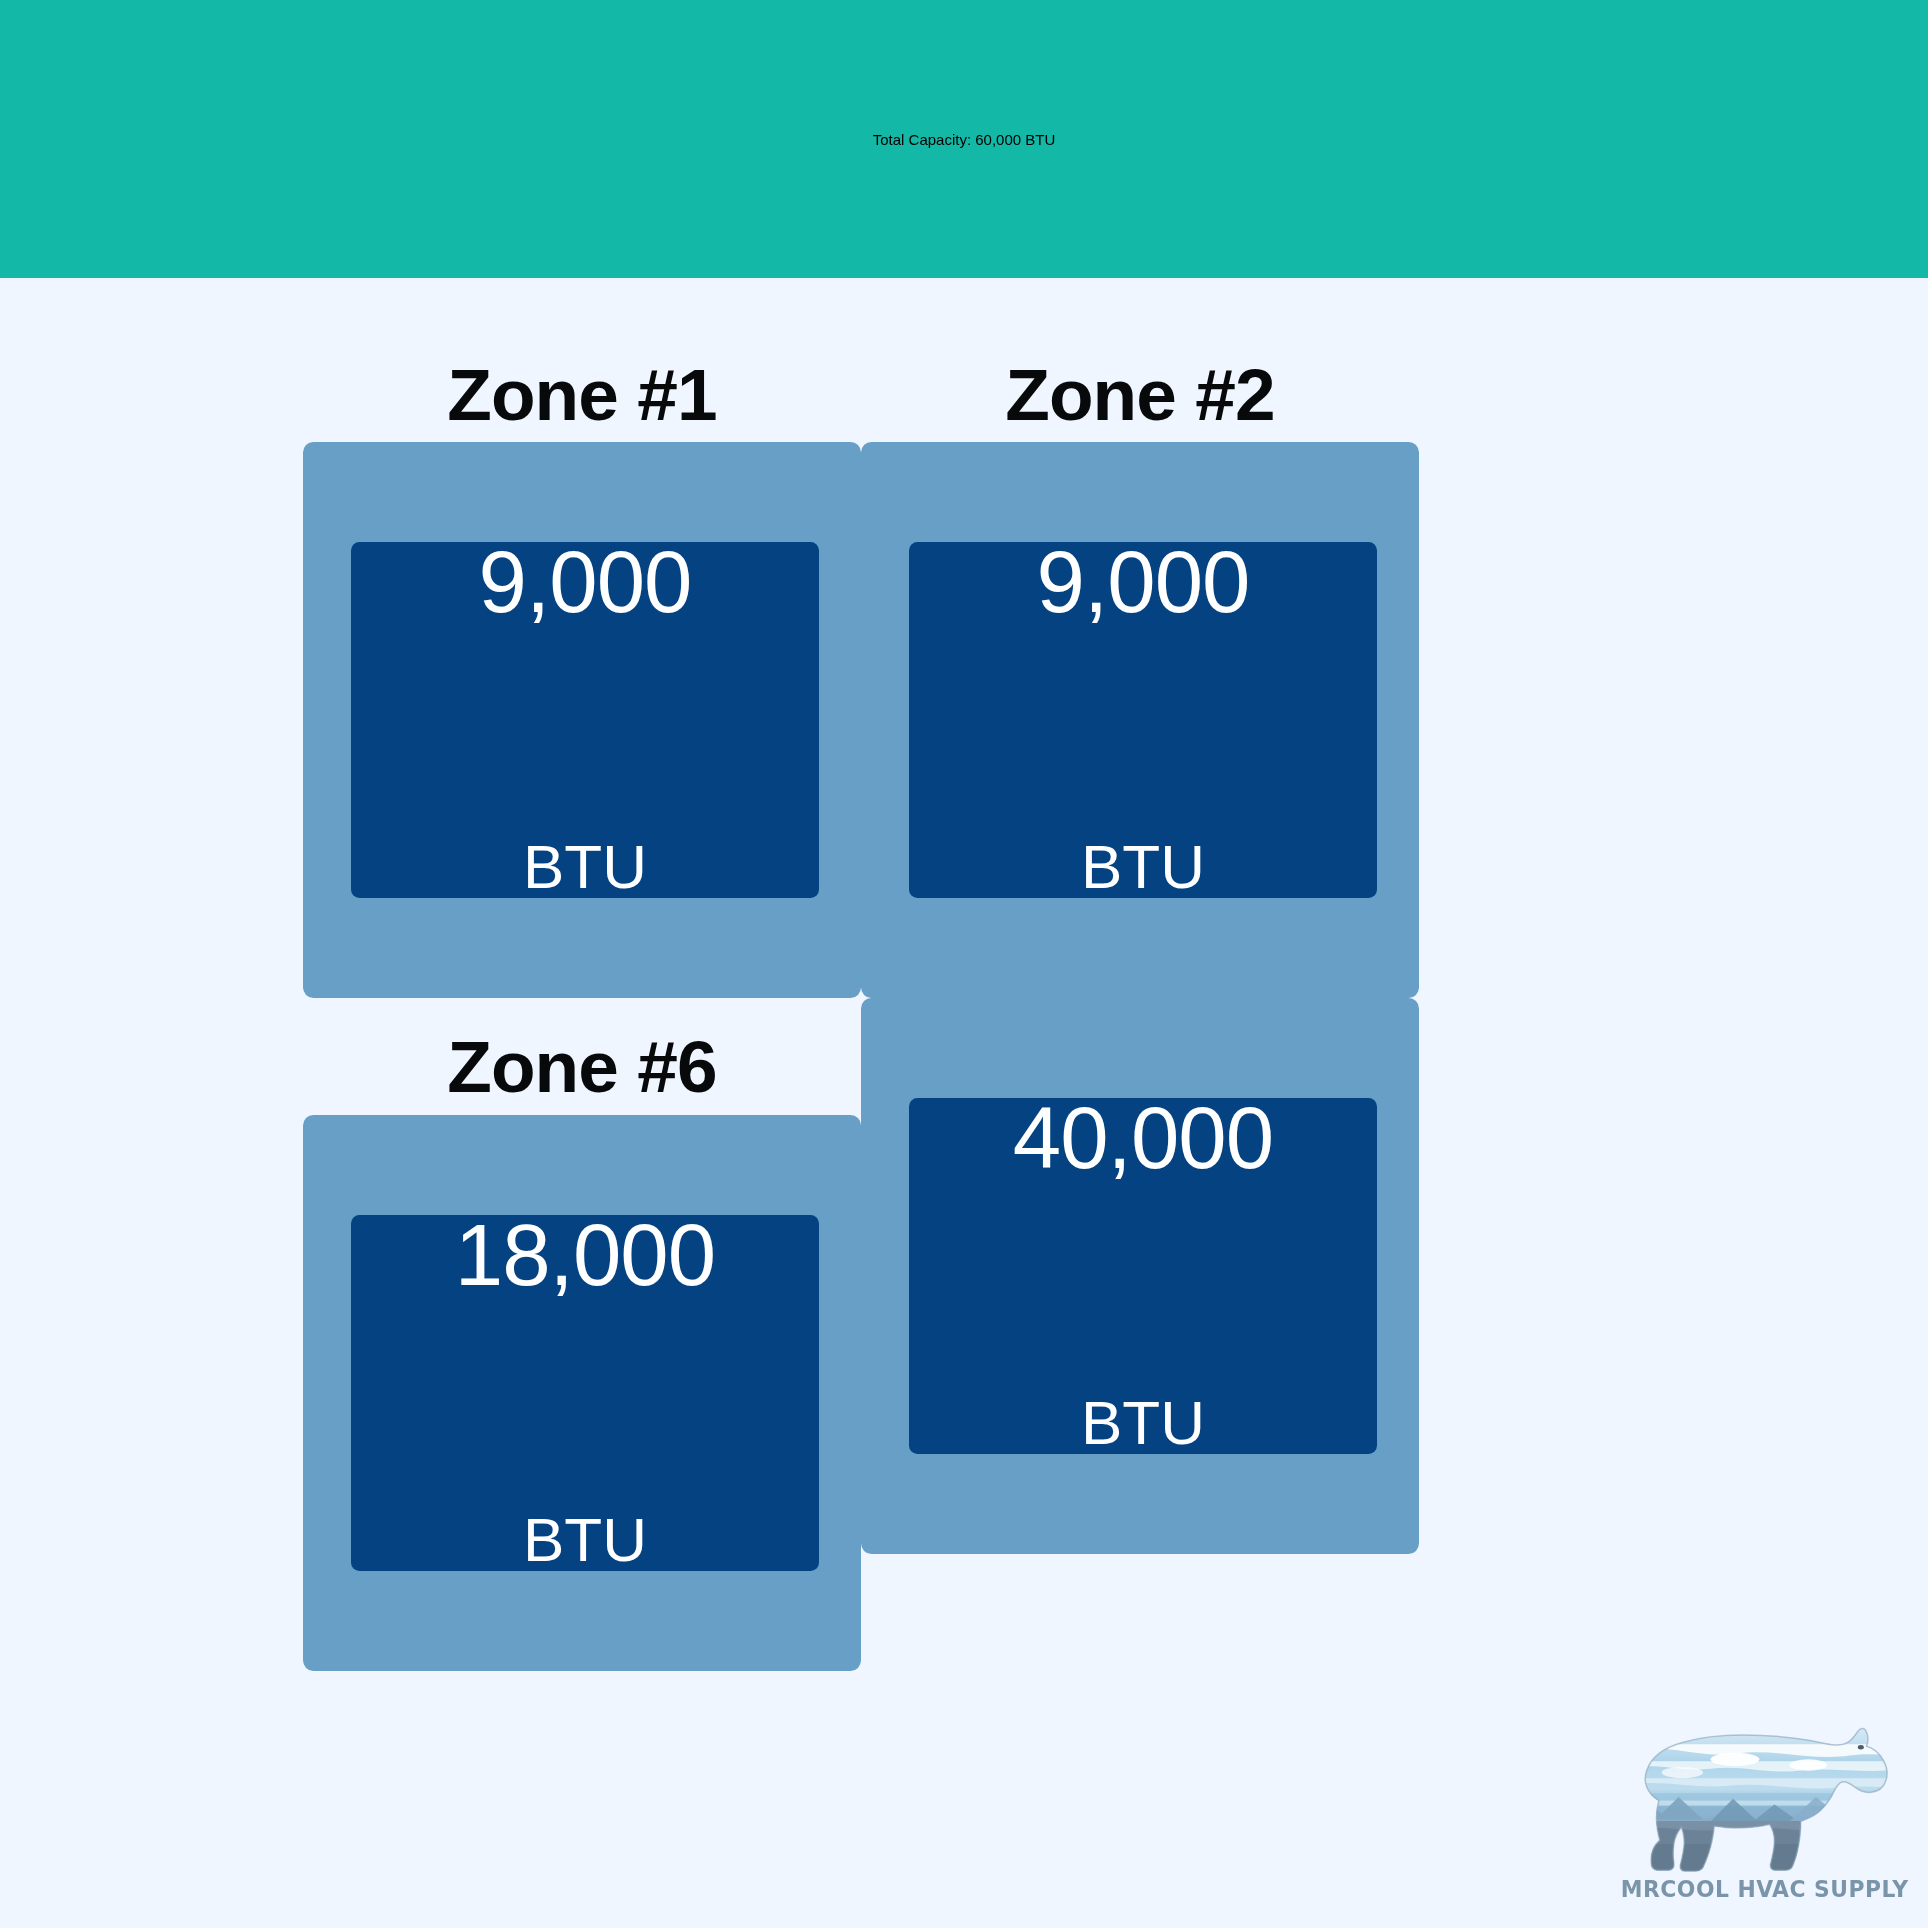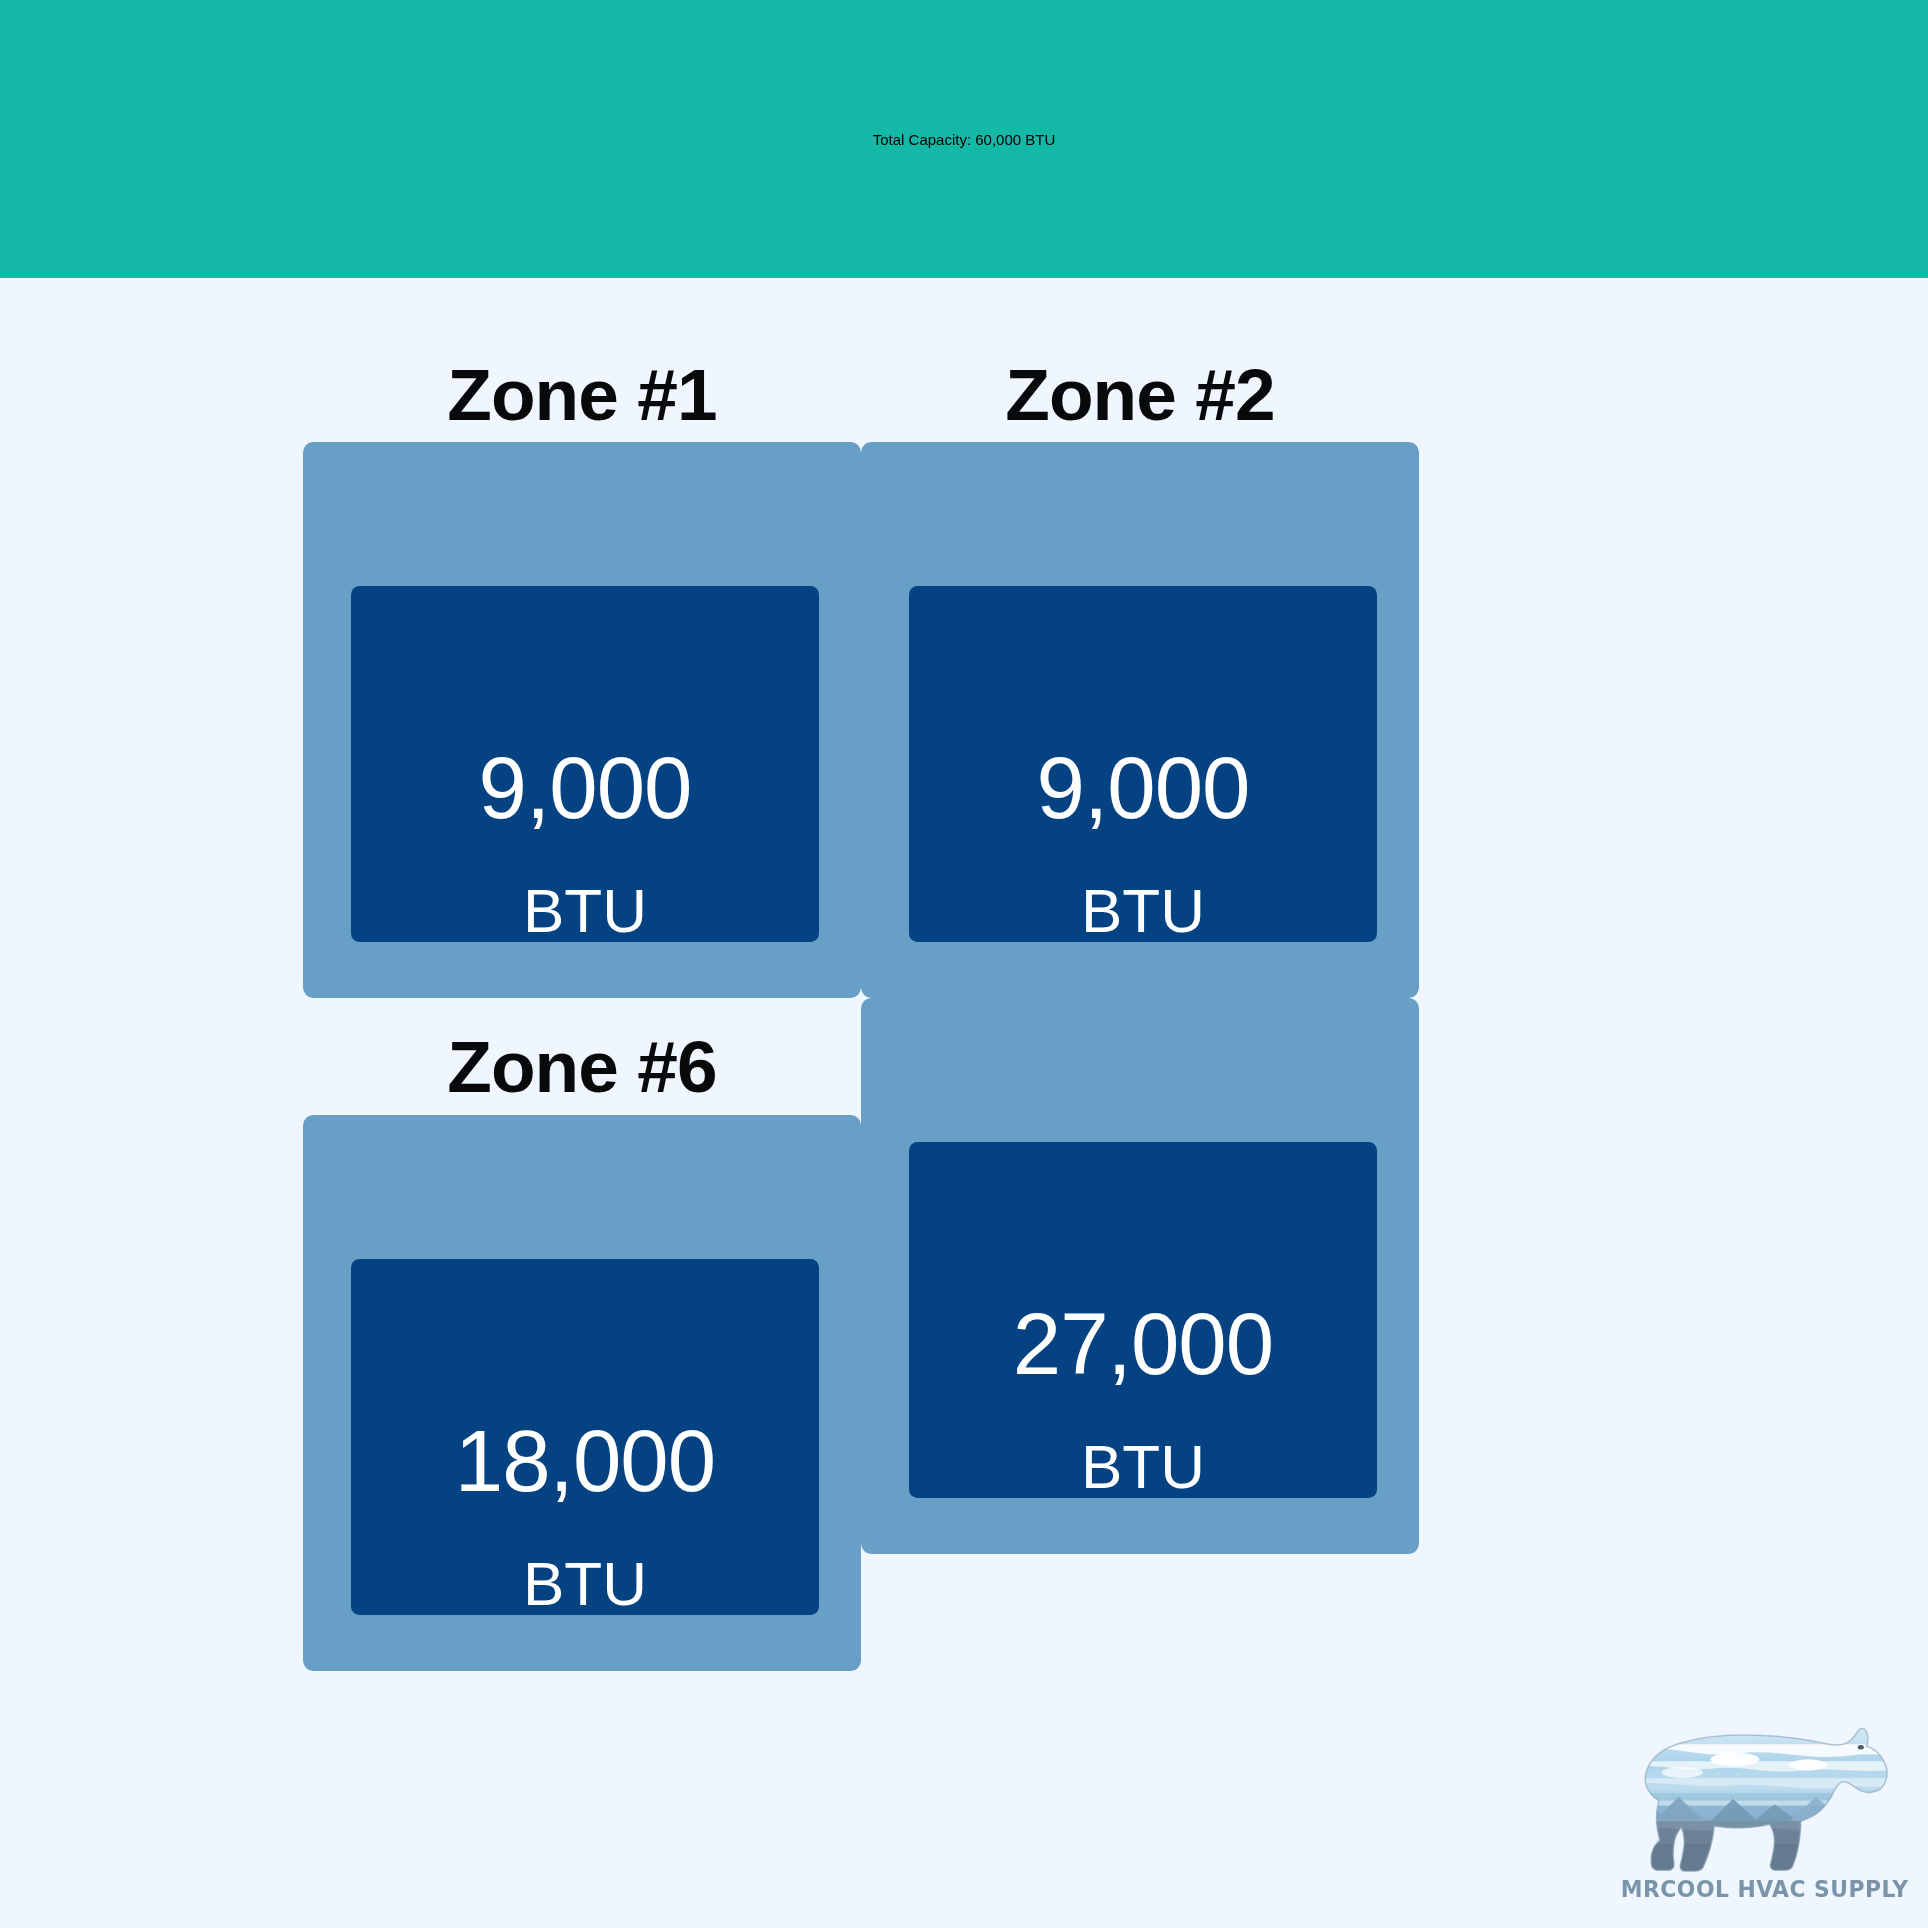--- a/index.html
+++ b/index.html
@@ -62,22 +62,21 @@
     position:absolute;
     left:48px;
     top:100px;
     width:468px;
     height:356px;
     background:#044282;
     border-radius:8.5px;
     display:flex;
     flex-direction:column;
     align-items:center;
-    justify-content:flex-end;
-    margin-top:44px;
+    justify-content:space-between;
   }
   .zone-value{
     color:#ffffff;
     font-size:87px;
     line-height:1;
     letter-spacing:-0.9px;
     text-align:center;
     margin-top:-3.8px;
   }
   .zone-unit{
@@ -157,21 +156,21 @@
         <div class="zone-inner">
           <div class="zone-value">18,000</div>
           <div class="zone-unit">BTU</div>
         </div>
       </div>
     </div>
 
     <div class="zone-cell">
       <div class="zone-card">
         <div class="zone-inner">
-          <div class="zone-value">27,000</div>
+          <div class="zone-value">40,000</div>
           <div class="zone-unit">BTU</div>
         </div>
       </div>
     </div>
 
   </div>
 </div>
 
 <div id="brand-logo">
   <svg width="282" height="171" viewBox="0 0 300 182">

